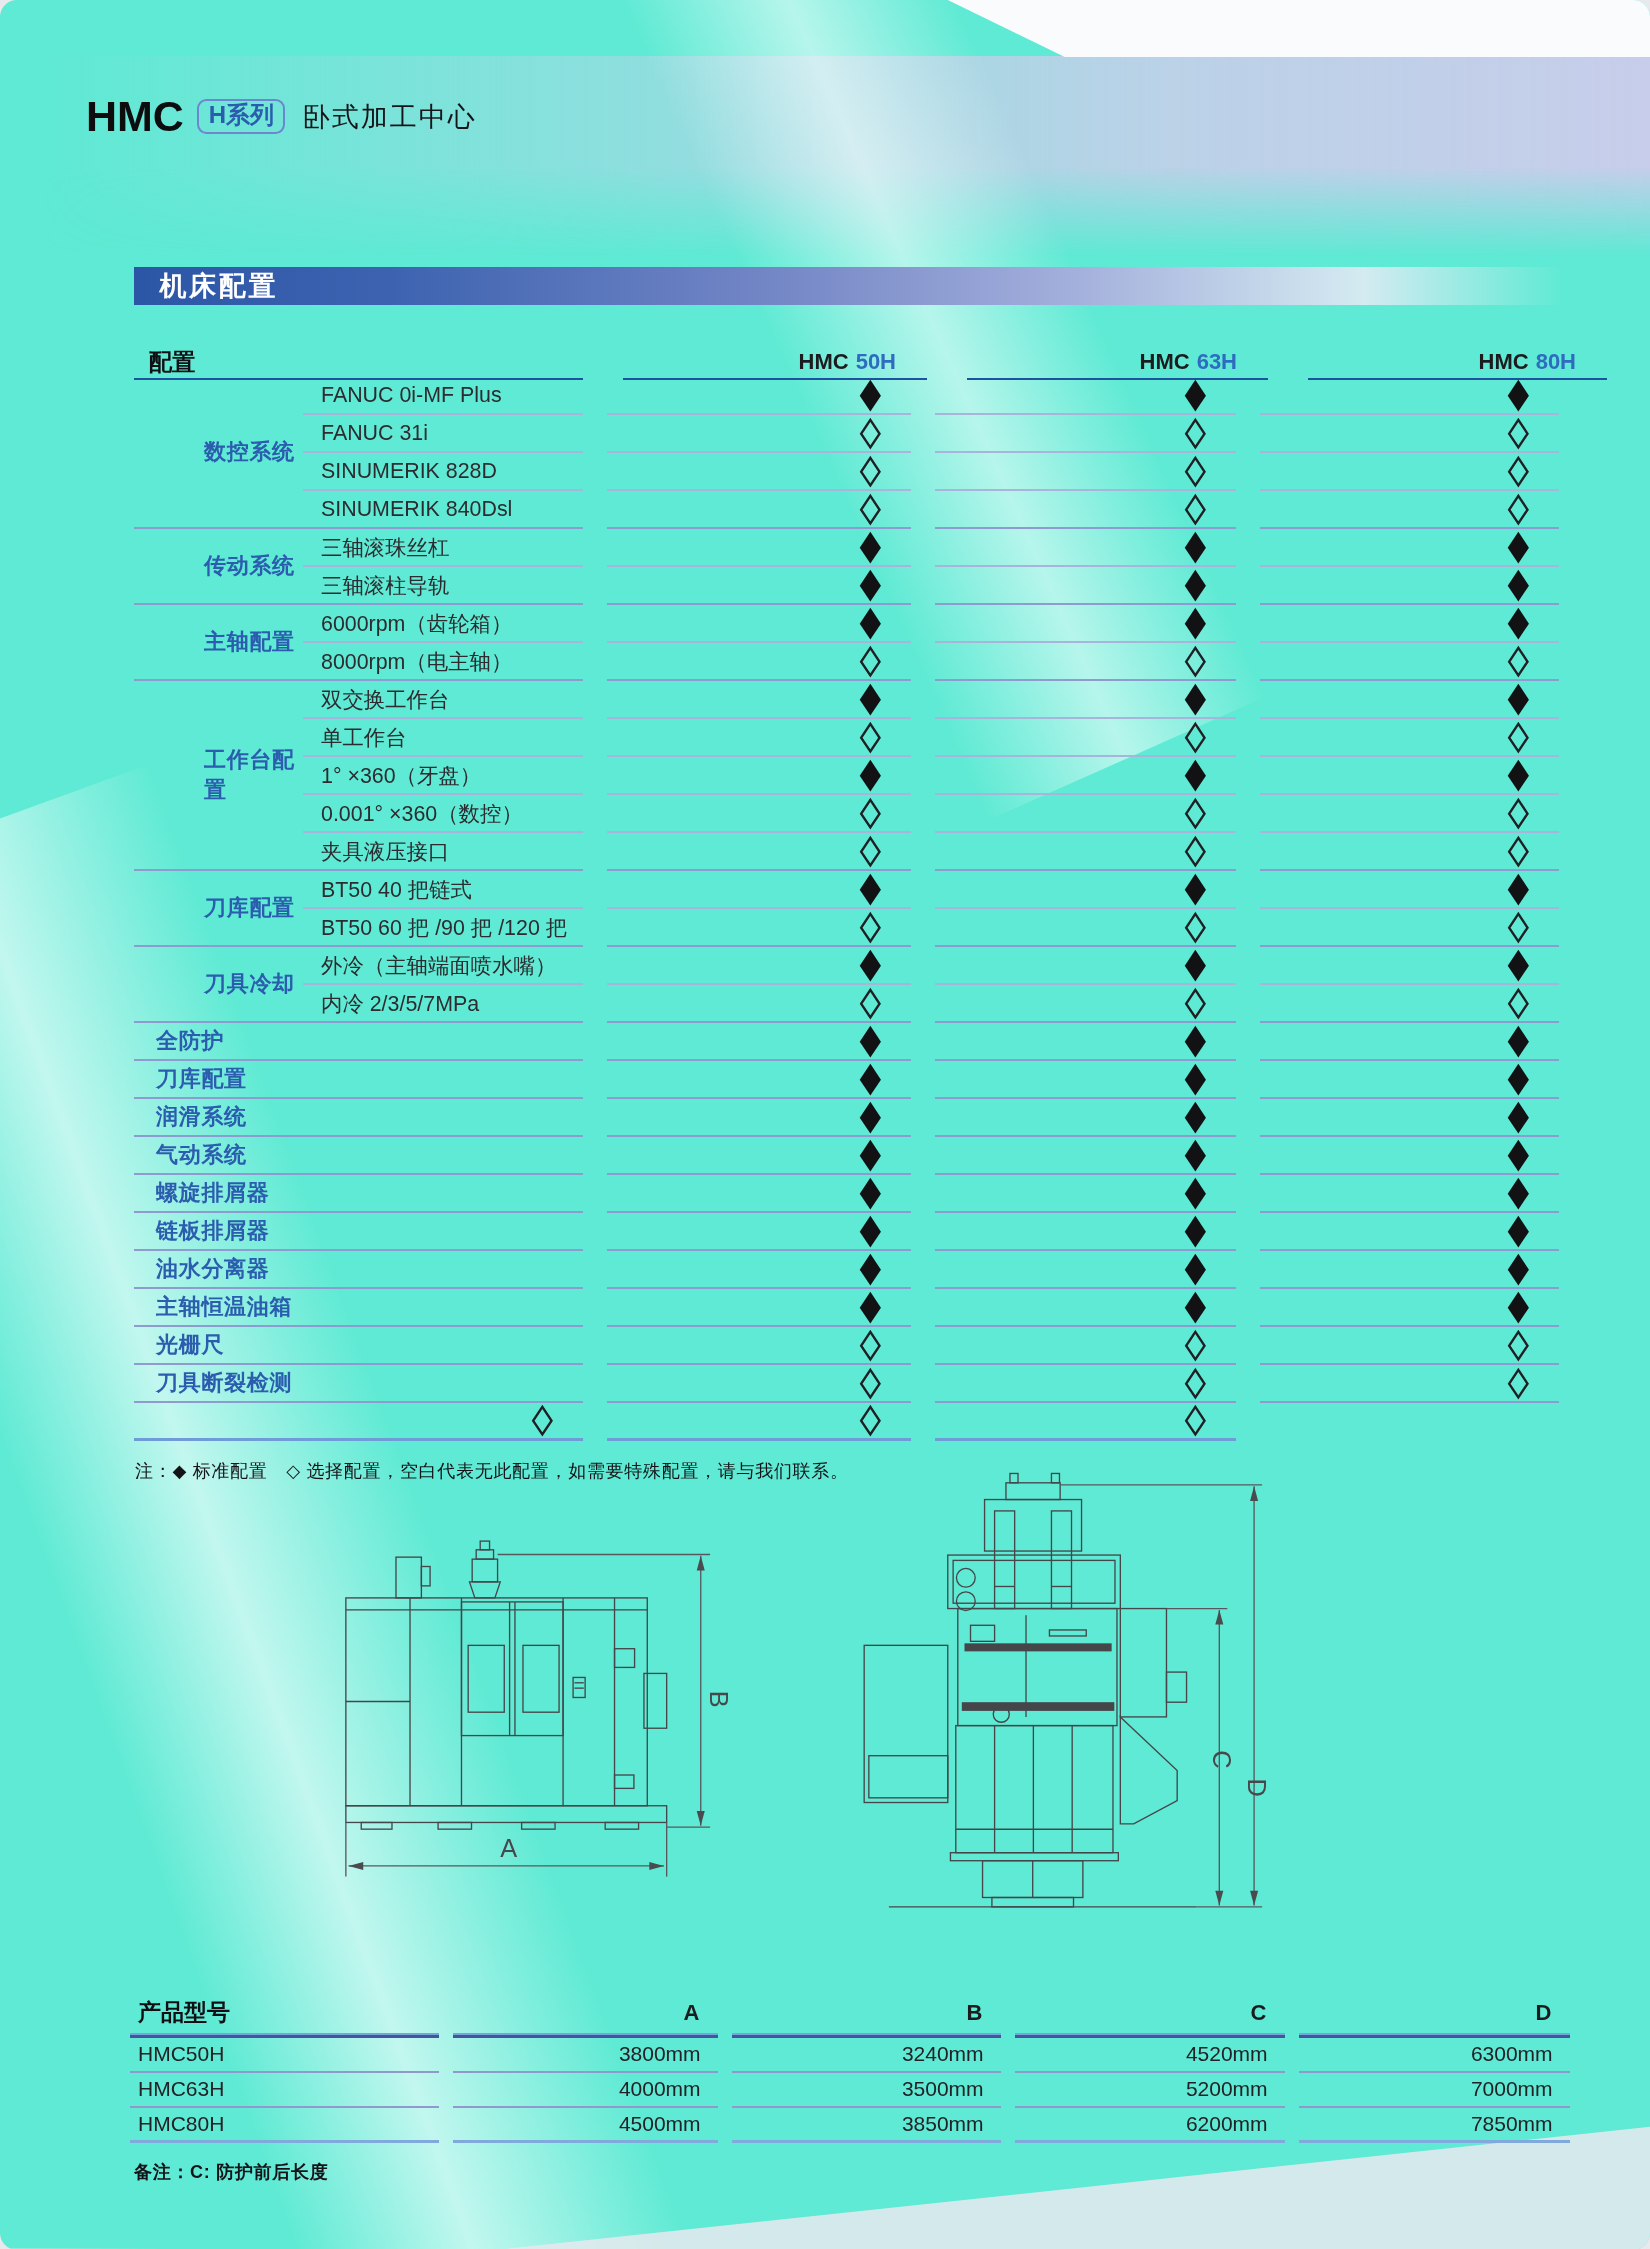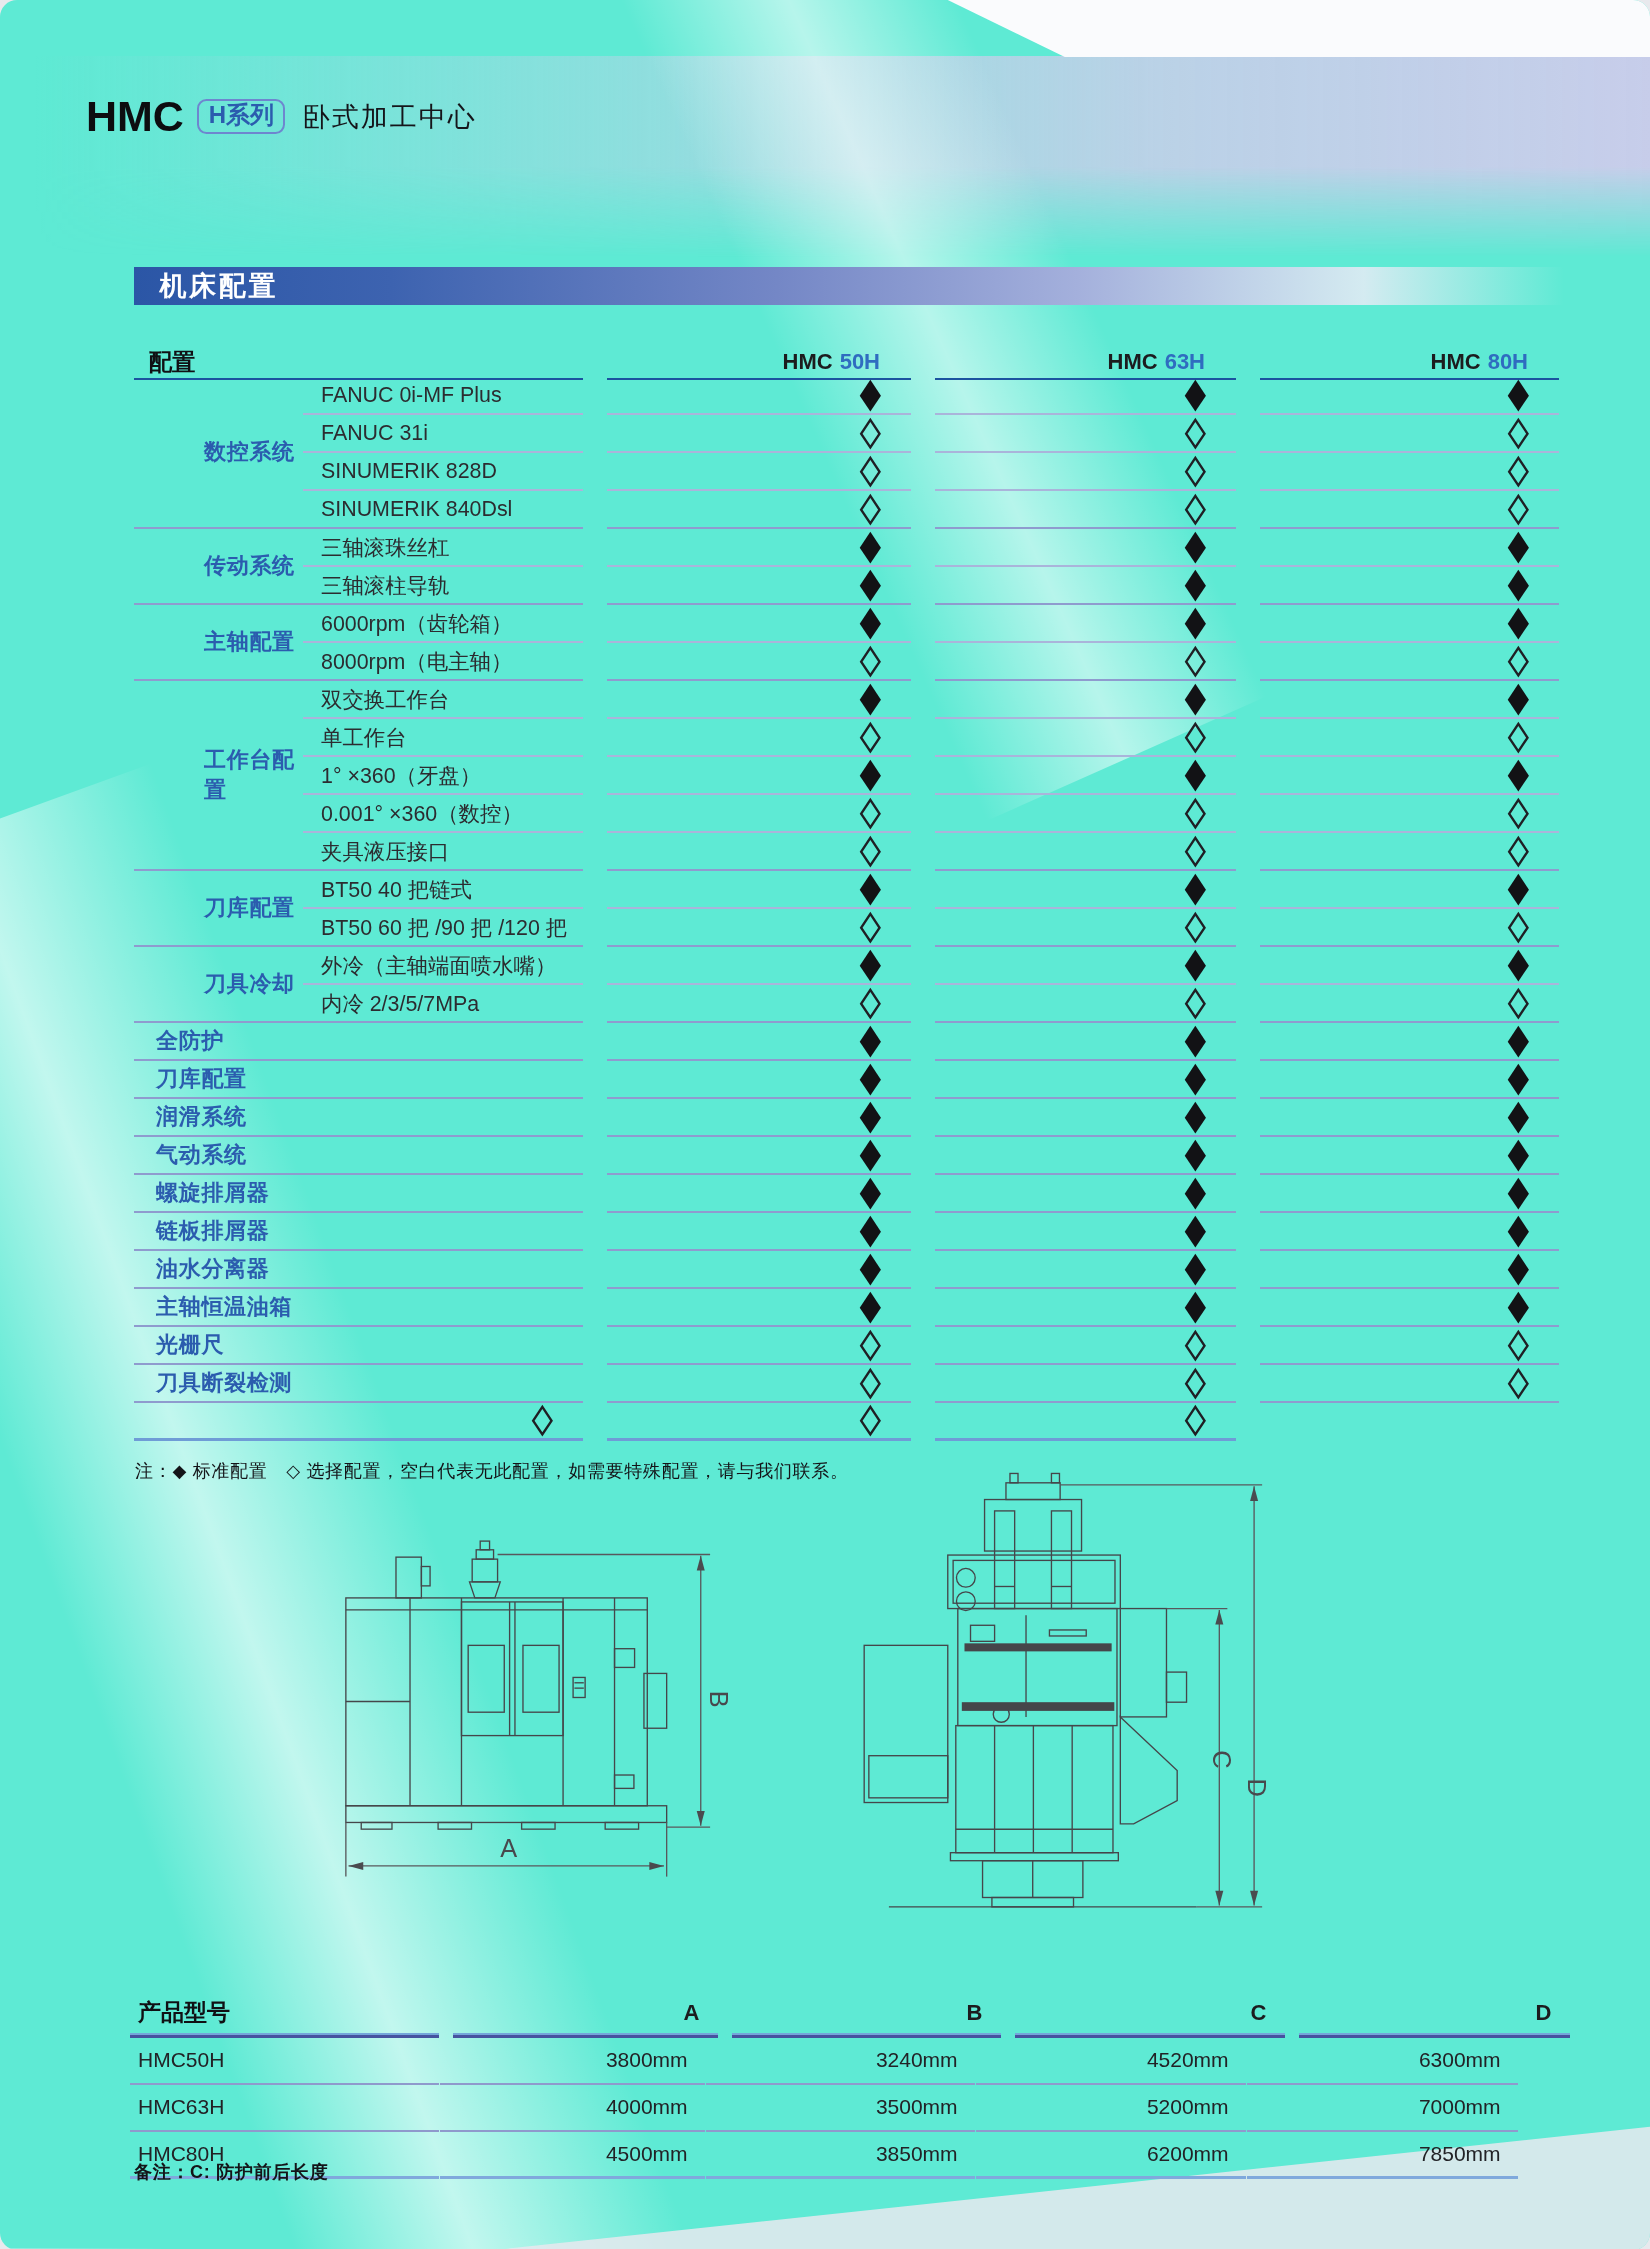--- a/index.html
+++ b/index.html
@@ -30,21 +30,21 @@
          font-size:24px;font-weight:600;line-height:1.1;}
   .subtitle{font-size:27px;font-weight:500;color:#15151a;letter-spacing:2px;margin-left:4px;}
 
   
   .section-bar{position:absolute;left:134px;top:267px;width:1430px;height:38px;display:flex;align-items:center;
     background:linear-gradient(90deg,#2b56a6 0%,#3d63b0 18%,#7487c6 45%,#a4b0dc 66%,rgba(233,235,246,.85) 86%,rgba(240,241,244,0) 100%);}
   .section-bar .t{color:#fff;font-size:27px;font-weight:700;letter-spacing:2.7px;padding-left:25.4px;}
 
   
   .cfg{position:absolute;left:134px;top:346px;width:1426px;font-size:21.4px;}
-  .row-head{display:grid;grid-template-columns:449px 304px 301px 299px;column-gap:24px;height:31px;}
+  .row-head{display:grid;grid-template-columns:449px 304px 301px 299px;column-gap:40px;height:31px;}
   .row-head .cell{border-bottom:2.7px solid #1b539f;display:flex;align-items:center;}
   .head-label{padding-left:14.7px;font-size:23.4px;font-weight:700;color:#101014;}
   .data{justify-content:flex-end;padding-right:31px;}
   .hm{color:#1c1c1e;font-weight:700;font-size:22px;}
   .hn{color:#2f6cc0;font-weight:700;font-size:22px;margin-left:7px;}
 
   .grp{display:flex;}
   .cat{width:169px;border-bottom:2px solid #8f9bce;display:flex;align-items:center;padding-left:22px;}
   .cat-label{color:#2b5cae;font-weight:700;font-size:22px;letter-spacing:0.7px;margin-left:48px;}
   .grows{width:1257px;display:flex;flex-direction:column;}
@@ -69,21 +69,21 @@
   .draw svg text{font-family:"Liberation Sans","DejaVu Sans",sans-serif;}
 
   
   .dt{position:absolute;left:130px;top:1992px;width:1440px;}
   .dt-head{display:grid;grid-template-columns:309px 265px 269px 270px 271px;column-gap:14px;height:41px;margin-bottom:4.7px;text-align:right;}
   .dt-head .dc{position:relative;display:flex;align-items:center;}
   .dt-head .dc::after{content:"";position:absolute;left:0;right:0;bottom:-4.7px;height:4.7px;
      background:linear-gradient(180deg,#74a6da 0 46%,#46539f 46% 100%);}
   .dt-head .h0{padding-left:8px;font-size:23px;font-weight:700;color:#101014;}
   .dt-head .hx{justify-content:flex-end;padding-right:18.7px;font-size:22px;font-weight:600;color:#1c1c1e;}
-  .dt-row{display:grid;grid-template-columns:309px 265px 269px 270px 271px;column-gap:1px;height:47px;}
+  .dt-row{display:grid;grid-template-columns:309px 265px 269px 270px 271px;column-gap:14px;height:35px;}
   .dt-row .dc{border-bottom:2px solid #8f99cc;display:flex;align-items:center;font-size:21px;color:#222226;}
   .dt-row.fin .dc{border-bottom:3.3px solid #80a9dc;}
   .dt-row .mdl{padding-left:8px;}
   .dt-row .val{justify-content:flex-end;padding-right:17.4px;}
 
   .footnote{position:absolute;left:134px;top:2160px;font-size:18px;font-weight:600;color:#141418;letter-spacing:0.7px;}
 </style>
 </head>
 <body>
 

